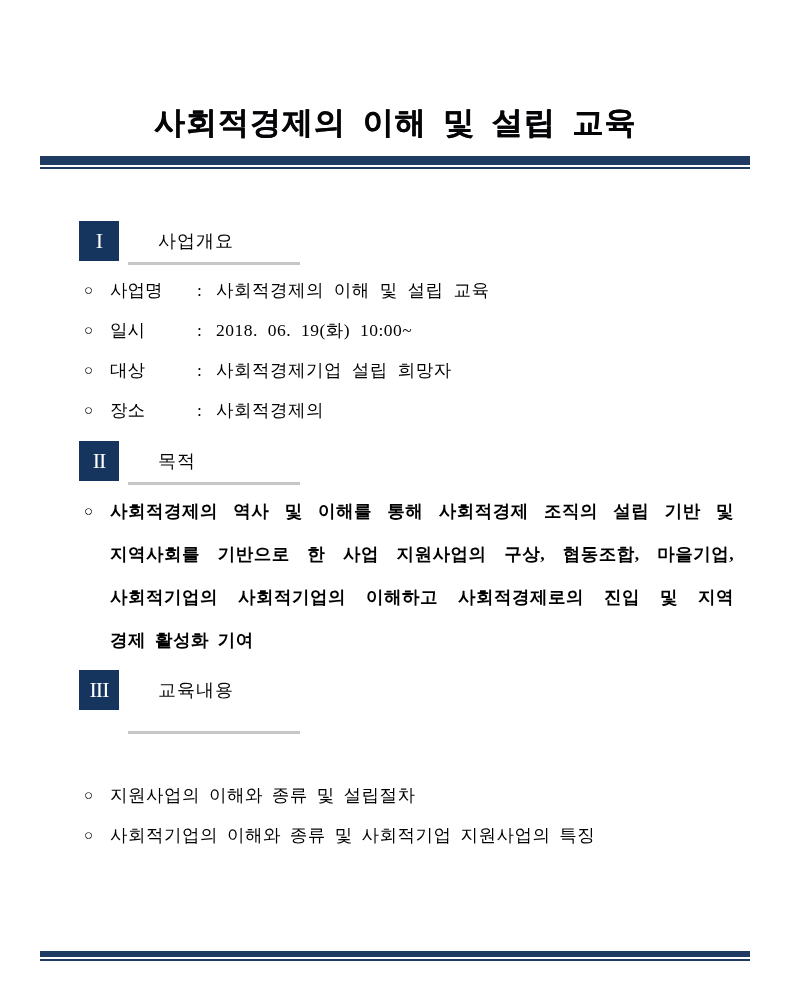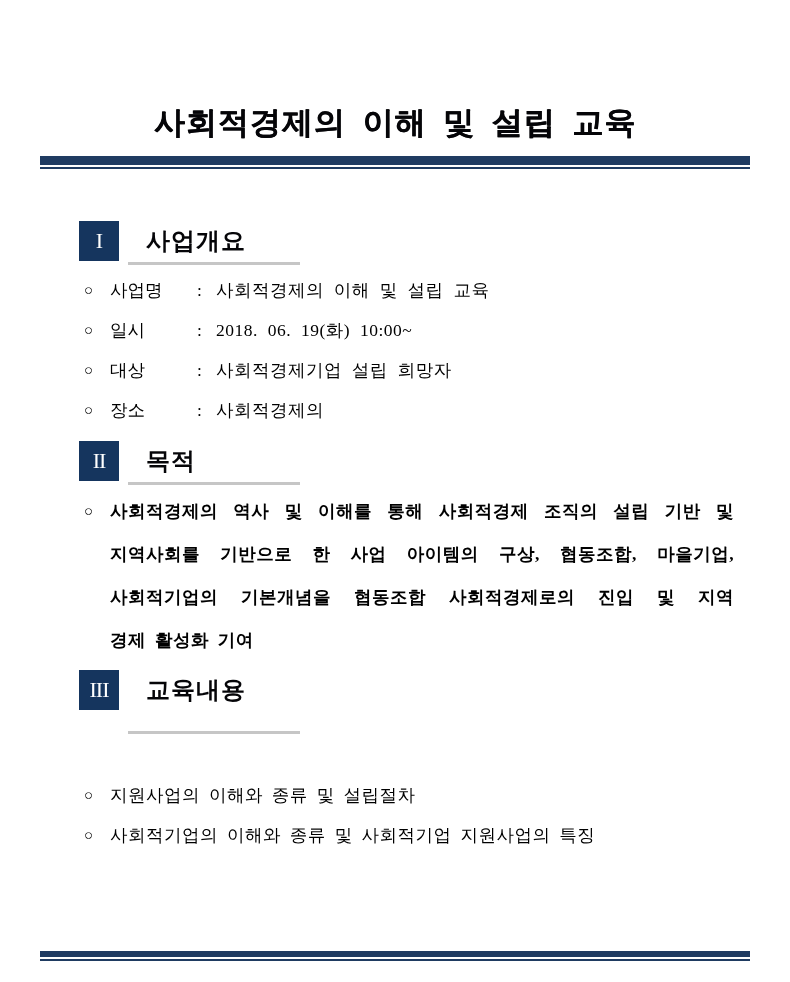--- a/index.html
+++ b/index.html
@@ -50,24 +50,24 @@
     background: #15355e;
     color: #ffffff;
     display: flex;
     align-items: center;
     justify-content: center;
     font-family: "Liberation Serif", "DejaVu Serif", serif;
     font-size: 22px;
     letter-spacing: -1px;
   }
   .sec-title {
-    margin-left: 27px;
+    margin-left: 39px;
     font-family: "Liberation Sans", "DejaVu Sans", sans-serif;
-    font-weight: bold;
-    font-size: 24px;
+    font-weight: normal;
+    font-size: 18px;
     letter-spacing: 1px;
     color: #050508;
   }
   .sec-underline {
     position: absolute;
     left: 128px;
     width: 172px;
     height: 3px;
     background: #c6c6c6;
   }
@@ -153,24 +153,24 @@
       <span>II</span>
     </div>
     <span class="sec-title">목적</span>
   </div>
   <div class="sec-underline" style="top:482px"></div>
 
   <div class="p-line p-justify" style="top:498px; left:84px; width:650px">
     <span class="bullet">○</span><span>사회적경제의 역사 및 이해를 통해 사회적경제 조직의 설립 기반 및</span>
   </div>
   <div class="p-line p-justify" style="top:541px; left:110px; width:624px">
-    <span>지역사회를 기반으로 한 사업 아이템의 구상, 협동조합, 마을기업,</span>
+    <span>지역사회를 기반으로 한 사업 지원사업의 구상, 협동조합, 마을기업,</span>
   </div>
   <div class="p-line p-justify" style="top:584px; left:110px; width:624px">
-    <span>사회적기업의 기본개념을 협동조합 사회적경제로의 진입 및 지역</span>
+    <span>사회적기업의 사회적기업의 이해하고 사회적경제로의 진입 및 지역</span>
   </div>
   <div class="p-line" style="top:627px; left:110px; width:624px; word-spacing:4px">
     <span>경제 활성화 기여</span>
   </div>
 
   <div class="sec-head" style="top:670px">
     <div class="numbox">
       <span>III</span>
     </div>
     <span class="sec-title">교육내용</span>

